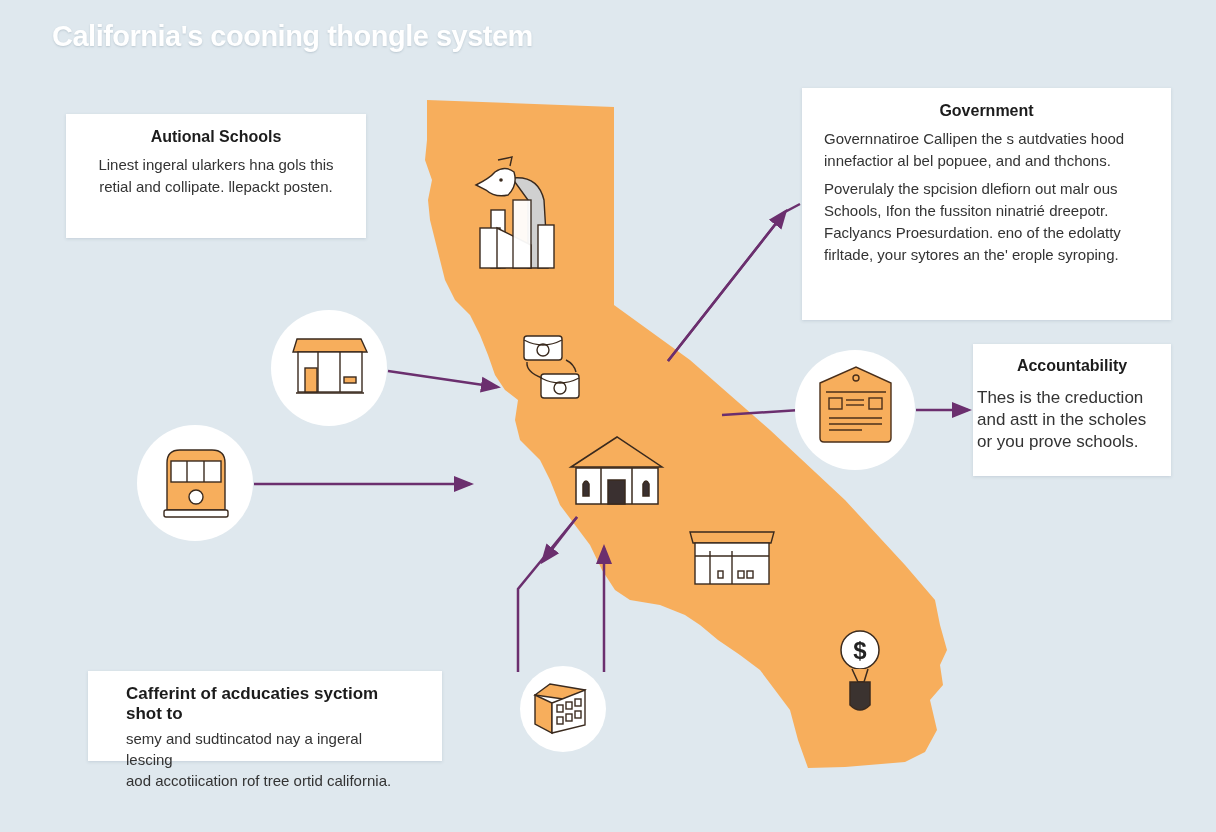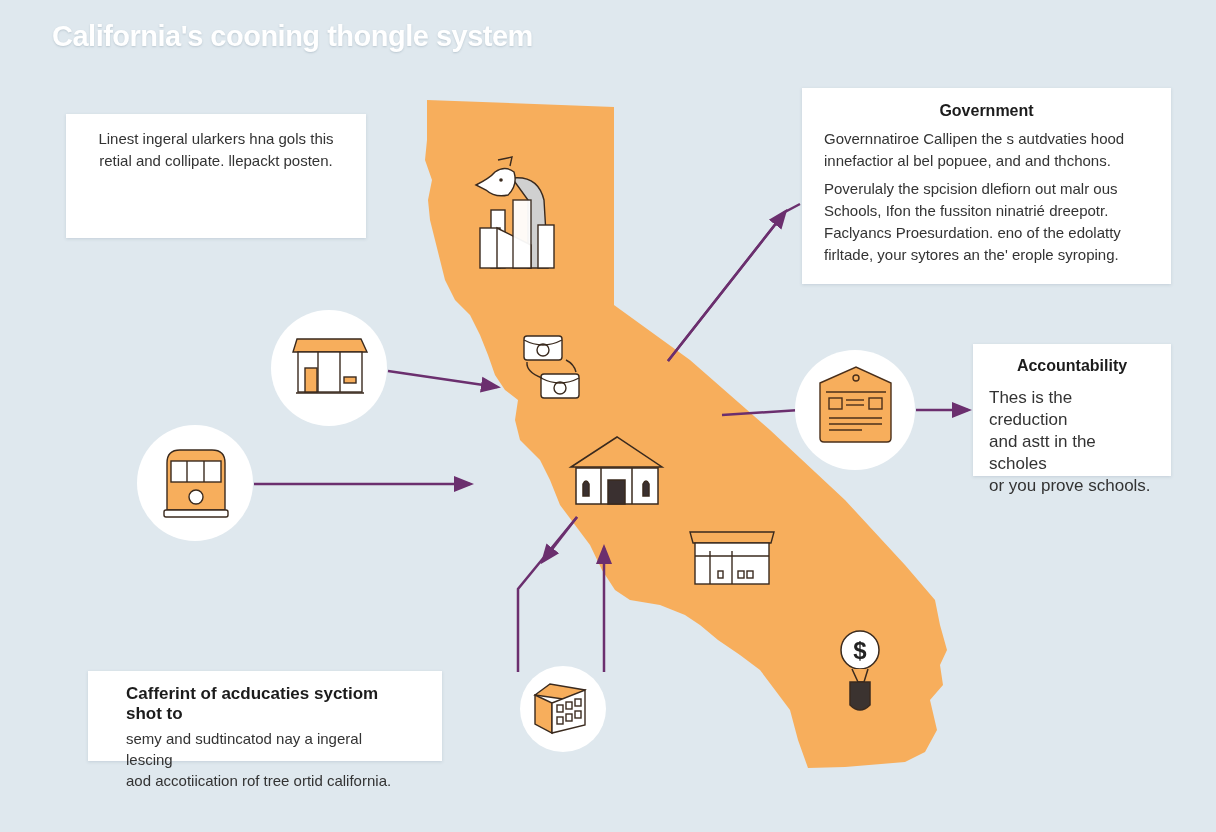--- a/index.html
+++ b/index.html
@@ -20,26 +20,26 @@
     box-shadow:0 1px 3px rgba(120,140,160,0.25);
     color:#2b2b2b; box-sizing:border-box;
   }
   .card h3 { margin:0; font-size:16px; font-weight:700; color:#1c1c1c; text-align:center; }
   .card p { margin:0; font-size:15px; line-height:22px; color:#333; }
 
   #card-schools { left:66px; top:114px; width:300px; height:124px; padding:14px 16px; }
   #card-schools h3 { margin-bottom:8px; }
   #card-schools p { text-align:center; font-size:15px; line-height:22px; }
 
-  #card-gov { left:802px; top:88px; width:369px; height:196px; padding:14px 22px; }
+  #card-gov { left:802px; top:88px; width:369px; height:232px; padding:14px 22px; }
   #card-gov h3 { margin-bottom:8px; }
   #card-gov p { font-size:15px; line-height:22px; }
   #card-gov p.l2 { margin-bottom:6px; }
 
-  #card-acc { left:973px; top:344px; width:198px; height:132px; padding:13px 16px; }
+  #card-acc { left:973px; top:344px; width:198px; height:132px; padding:13px 4px; }
   #card-acc h3 { margin-bottom:12px; }
   #card-acc p { text-align:left; font-size:17px; line-height:22px; }
 
   #card-bottom { left:88px; top:671px; width:354px; height:90px; padding:13px 38px; }
   #card-bottom h3 { text-align:left; font-size:17px; margin-bottom:4px; }
   #card-bottom p { font-size:15px; line-height:21px; }
 </style>
 </head>
 <body>
 
@@ -163,20 +163,21 @@
         <rect x="566" y="702" width="6" height="7"></rect>
         <rect x="575" y="699" width="6" height="7"></rect>
       <rect x="557" y="717" width="6" height="7"></rect>
         <rect x="566" y="714" width="6" height="7"></rect>
         <rect x="575" y="711" width="6" height="7"></rect>
     </g>
   </g>
 </svg>
 
 <div class="card" id="card-schools">
+  <h3>Autional Schools</h3>
   <p>Linest ingeral ularkers hna gols this</p>
   <p>retial and collipate. llepackt posten.</p>
 </div>
 
 <div class="card" id="card-gov">
   <h3>Government</h3>
   <p>Governnatiroe  Callipen the s autdvaties hood</p>
   <p class="l2">innefactior al bel popuee, and and thchons.</p>
   <p>Poverulaly the spcision dlefiorn out malr ous</p>
   <p>Schools, Ifon the fussiton ninatrié dreepotr.</p>

